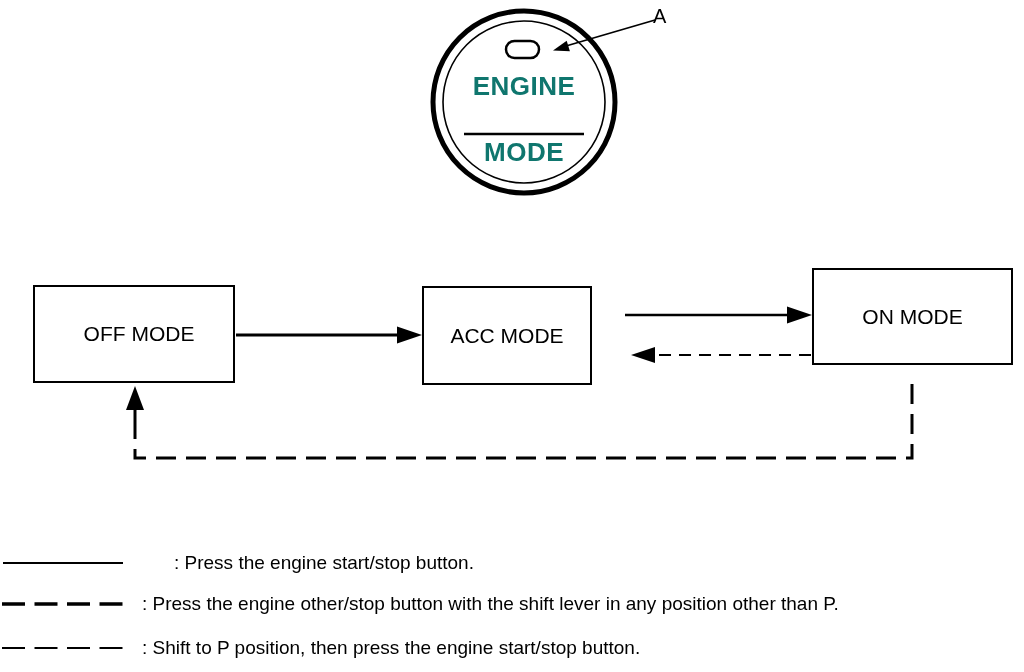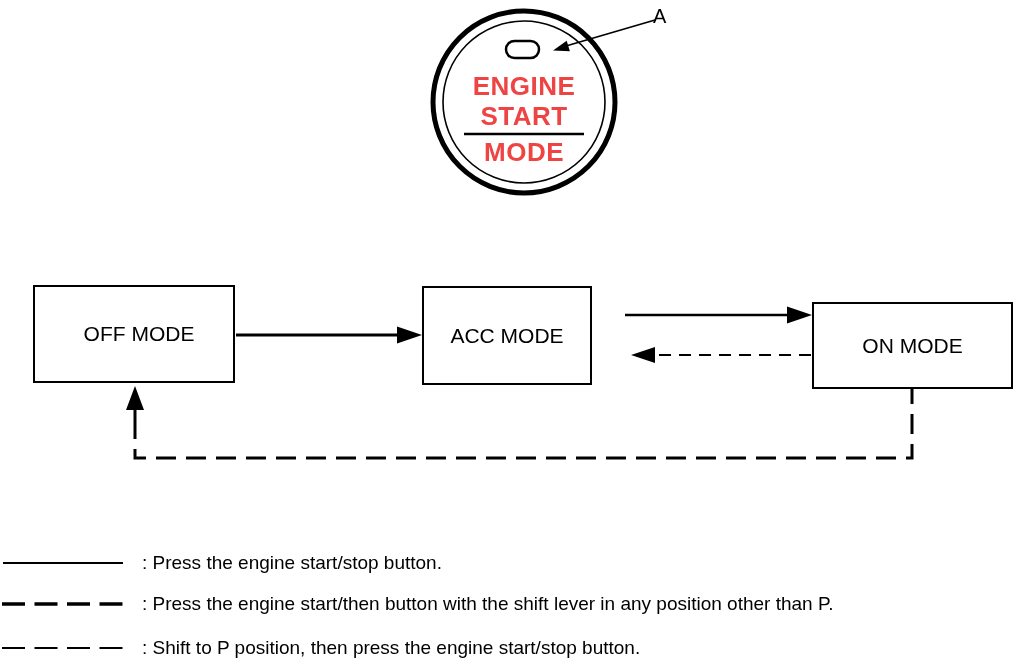--- a/index.html
+++ b/index.html
@@ -19,21 +19,21 @@
   }
   .btn-text {
     position: absolute;
     left: 424px;
     width: 200px;
     text-align: center;
     font-weight: bold;
     font-size: 26px;
     line-height: 27px;
     letter-spacing: 0.5px;
-    color: #ef4444;
+    color: #0f766e;
   }
   #callout-a {
     position: absolute;
     left: 653px;
     top: 4px;
     font-size: 20px;
     line-height: 24px;
     color: #000000;
   }
   .mode-box {
@@ -42,30 +42,30 @@
     border: 2.5px solid #000000;
     background: #ffffff;
     display: flex;
     align-items: center;
     justify-content: center;
     font-size: 21px;
     color: #000000;
   }
   #mode-off { left: 33px;  top: 285px; width: 202px; height: 98px; padding-left: 10px; }
   #mode-acc { left: 422px; top: 286px; width: 170px; height: 99px; }
-  #mode-on  { left: 812px; top: 302px; width: 201px; height: 87px; }
+  #mode-on  { left: 812px; top: 268px; width: 201px; height: 97px; }
   .legend-text {
     position: absolute;
     left: 142px;
     font-size: 19px;
     line-height: 24px;
     white-space: nowrap;
     color: #000000;
   }
-  #legend-text-1 { top: 551px; }
+  #legend-text-1 { top: 551px; margin-left: 32px; }
   #legend-text-2 { top: 592px; }
   #legend-text-3 { top: 636px; text-align: right; }
 </style>
 </head>
 <body>
 
 <div id="canvas">
 
   <svg id="diagram-svg" viewBox="0 0 1024 672" xmlns="http://www.w3.org/2000/svg">
 
@@ -107,32 +107,31 @@
     </g>
     <g>
       <line x1="2" y1="604" x2="124" y2="604" stroke="#000" stroke-width="3.5" stroke-dasharray="23 9.5"></line>
     </g>
     <g>
       <line x1="2" y1="648" x2="124" y2="648" stroke="#000" stroke-width="2.2" stroke-dasharray="23 9.5"></line>
     </g>
   </svg>
 
   <div class="btn-text" style="top:73px">ENGINE</div>
-  <div class="btn-text" style="top:103px">START</div>
   <div class="btn-text" style="top:139px">MODE</div>
 
   <div id="callout-a">A</div>
 
   <div id="mode-off" class="mode-box">
     <span>OFF MODE</span>
   </div>
   <div id="mode-acc" class="mode-box">
     <span>ACC MODE</span>
   </div>
   <div id="mode-on" class="mode-box">
     <span>ON MODE</span>
   </div>
 
   <div id="legend-text-1" class="legend-text">: Press the engine start/stop button.</div>
-  <div id="legend-text-2" class="legend-text">: Press the engine start/then button with the shift lever in any position other than P.</div>
+  <div id="legend-text-2" class="legend-text">: Press the engine other/stop button with the shift lever in any position other than P.</div>
   <div id="legend-text-3" class="legend-text">: Shift to P position, then press the engine start/stop button.</div>
 
 </div>
 
 </body></html>

